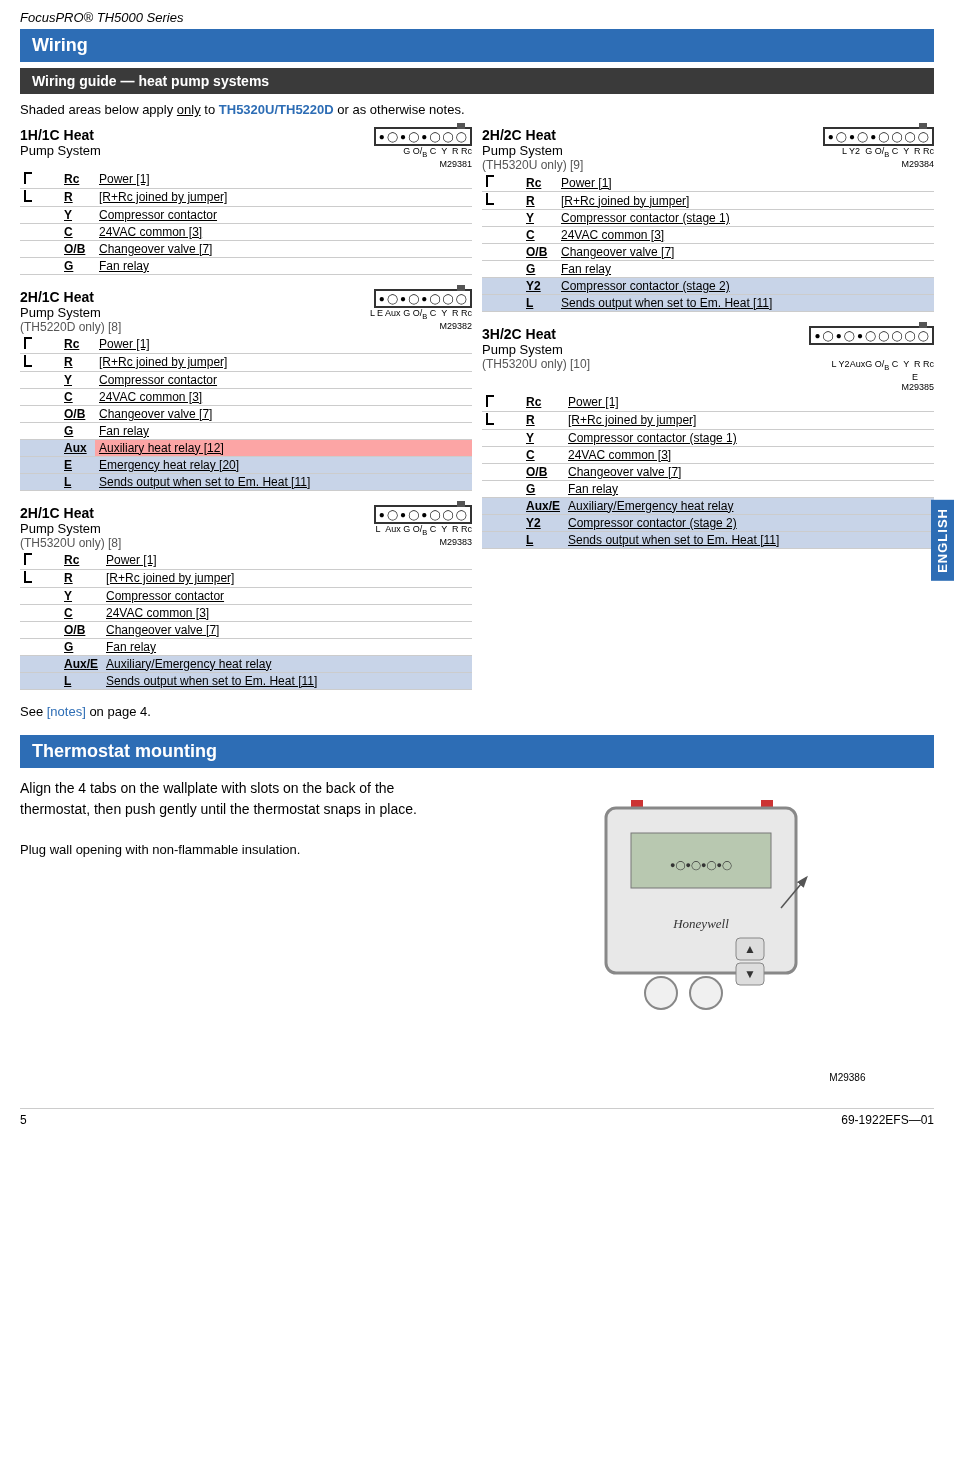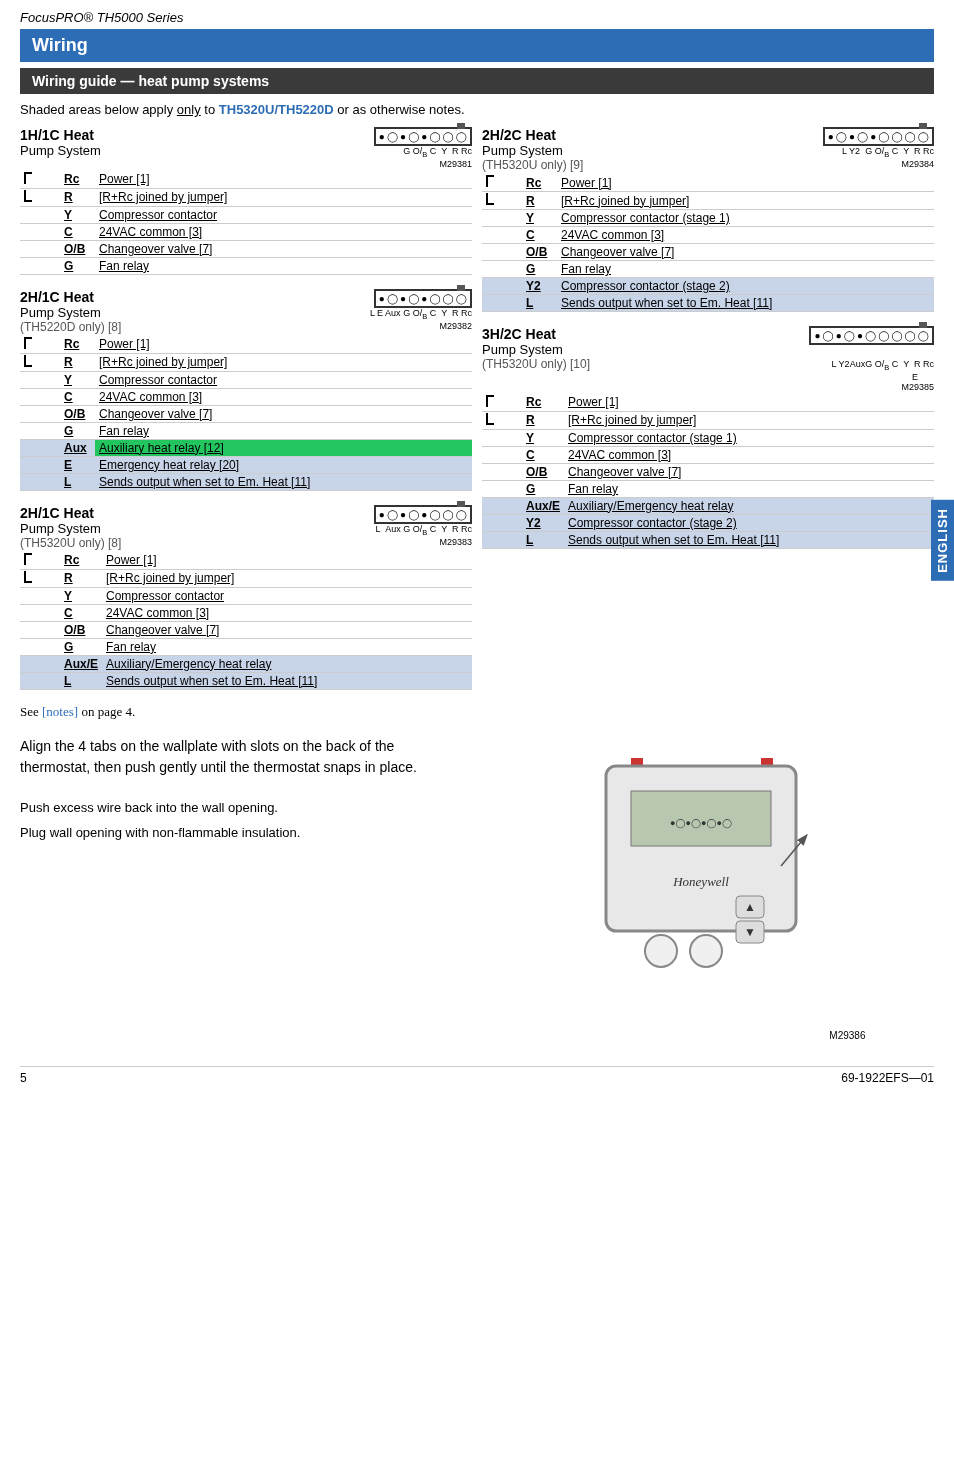--- a/index.html
+++ b/index.html
@@ -90,21 +90,20 @@
       font-weight: bold;
       white-space: nowrap;
       width: 40px;
     }
     .wiring-table .shaded {
       background: #d0d8e8;
     }
     .see-notes {
       font-size: 13px;
       margin-top: 4px;
-      font-family: Liberation Serif, serif;
     }
     .see-notes a, .see-notes .link-text {
       color: #2d6db5;
       text-decoration: none;
     }
     .thermostat-section {
       margin-top: 16px;
     }
     .thermostat-content {
       display: flex;
@@ -315,21 +314,21 @@
             <td>Changeover valve [7]</td>
           </tr>
           <tr>
             <td></td>
             <td style="font-weight:bold;">G</td>
             <td>Fan relay</td>
           </tr>
           <tr class="shaded">
             <td style="background:#c8d4e8;"></td>
             <td style="font-weight:bold;background:#c8d4e8;margin-left:12px;">Aux</td>
-            <td style="background:#22c55e;">Auxiliary heat relay [12]</td>
+            <td style="background:#fca5a5;">Auxiliary heat relay [12]</td>
           </tr>
           <tr class="shaded">
             <td style="background:#c8d4e8;"></td>
             <td style="font-weight:bold;background:#c8d4e8;">E</td>
             <td style="background:#c8d4e8;">Emergency heat relay [20]</td>
           </tr>
           <tr class="shaded">
             <td style="background:#c8d4e8;"></td>
             <td style="font-weight:bold;background:#c8d4e8;">L</td>
             <td style="background:#c8d4e8;">Sends output when set to Em. Heat [11]</td>
@@ -582,28 +581,30 @@
             <td style="background:#c8d4e8;">Sends output when set to Em. Heat [11]</td>
           </tr>
         </tbody>
           </table>
       </div>
 
     </div>
   </div>
 
   <div class="thermostat-section">
+    <div class="section-header">
+      <span>Thermostat mounting</span>
+    </div>
 
     <div class="thermostat-content">
       <div style="flex:1;">
         <div class="thermostat-text">
           <span>Align the 4 tabs on the wallplate with slots on the back of the thermostat, then push gently until the thermostat snaps in place.</span>
         </div>
         <div class="push-excess-text">
-          <p>Push excess wire back into the wall opening.</p>
           <p>Plug wall opening with non-flammable insulation.</p>
         </div>
       </div>
 
       <div class="thermostat-image-area">
         <div style="position:relative;width:320px;height:310px;">
 
           <svg width="320" height="310" style="position:absolute;top:0;left:0;">
 
             <rect x="80" y="22" width="12" height="12" fill="#cc3333"></rect>

